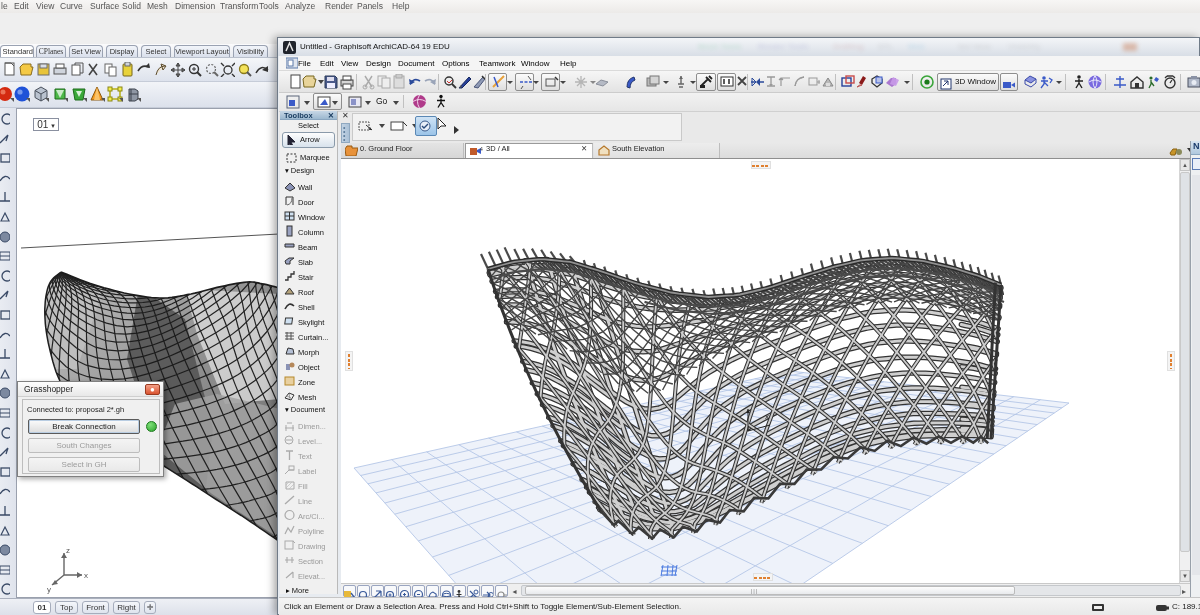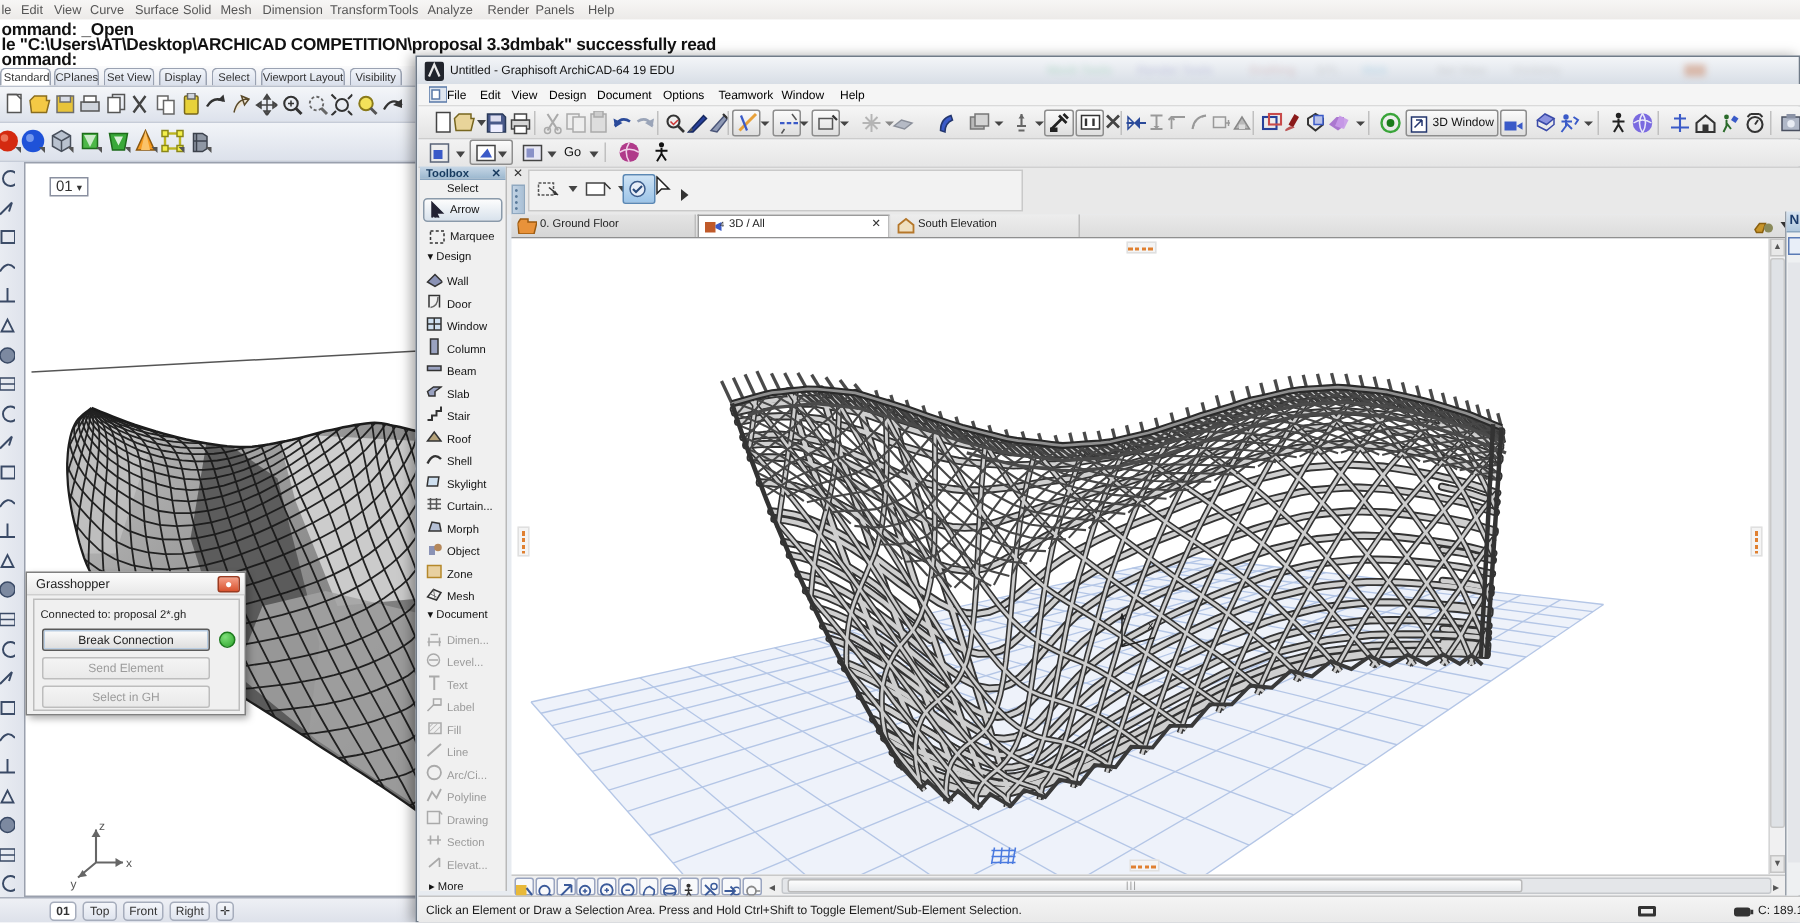--- a/index.html
+++ b/index.html
@@ -60,28 +60,23 @@
       <span style="left:122px">Solid</span>
       <span style="left:147px">Mesh</span>
       <span style="left:175px">Dimension</span>
       <span style="left:220px">Transform</span>
       <span style="left:259px">Tools</span>
       <span style="left:285px">Analyze</span>
       <span style="left:325px">Render</span>
       <span style="left:357px">Panels</span>
       <span style="left:392px">Help</span>
     </div>
-    <div id="rh-cmd" class="abs">
-      <div class="abs" style="left:1px;top:1px;">ommand: _Open</div>
-      <div class="abs" style="left:1px;top:11px;">le "C:\Users\AT\Desktop\ARCHICAD COMPETITION\proposal 3.3dmbak" successfully read</div>
-      <div class="abs" style="left:1px;top:21px;">ommand:</div>
-    </div>
     <div id="rh-tabs" class="abs">
       <div class="rtab act" style="left:0px;width:34px;">Standard</div>
-      <div class="rtab" style="left:36px;width:30px;">CPlanes</div>
+      <div class="rtab" style="left:36px;width:30px;font-family:Liberation Serif, serif;">CPlanes</div>
       <div class="rtab" style="left:69px;width:34px;">Set View</div>
       <div class="rtab" style="left:106px;width:32px;">Display</div>
       <div class="rtab" style="left:141px;width:30px;">Select</div>
       <div class="rtab" style="left:174px;width:56px;">Viewport Layout</div>
       <div class="rtab" style="left:233px;width:35px;">Visibility</div>
     </div>
     <div id="rh-tb1" class="abs">
       <div class="abs" style="left:2px;top:4px;width:15px;height:15px;"><svg width="15" height="15" viewBox="0 0 15 15">
           <rect x="3" y="1" width="9" height="12" fill="#fff" stroke="#555"></rect>
           <path d="M3,1h6l3,3" fill="none" stroke="#555"></path>
@@ -363,21 +358,21 @@
           <text x="1" y="47" font-size="8" fill="#555">y</text>
         </svg></div>
     </div>
     <div id="gh" class="abs">
 <div class="tt">Grasshopper</div>
       <div class="cl">●</div>
 <div class="abs" style="left:4px;top:17px;width:138px;height:75px;border:1px solid #bdbdbd;background:#f0f0f0;"></div>
 <div class="abs" style="left:9px;top:23px;font-size:7.5px;color:#222;">Connected to: proposal 2*.gh</div>
 <div class="ghbtn" style="top:37px;border-color:#5a5a5a;box-shadow:0 0 0 1px #b9cde2 inset;">Break Connection</div>
 <div class="abs" style="left:128px;top:39px;width:11px;height:11px;border-radius:50%;background:radial-gradient(circle at 35% 30%,#7fe07a,#2ca32b);border:1px solid #1d7a1e;"></div>
-<div class="ghbtn dis" style="top:56px;">Send Element</div>
+<div class="ghbtn dis" style="top:56px;">South Changes</div>
 <div class="ghbtn dis" style="top:75px;">Select in GH</div>
 </div>
     <div id="rh-bt" class="abs">
       <div class="rbtab act" style="left:33px;width:18px;text-align:center;">01</div>
       <div class="rbtab" style="left:55px;width:23px;text-align:center;">Top</div>
       <div class="rbtab" style="left:82px;width:27px;text-align:center;">Front</div>
       <div class="rbtab" style="left:113px;width:27px;text-align:center;">Right</div>
       <div class="rbtab" style="left:144px;width:12px;text-align:center;">✛</div>
     </div>
     <div id="ac" class="abs">

